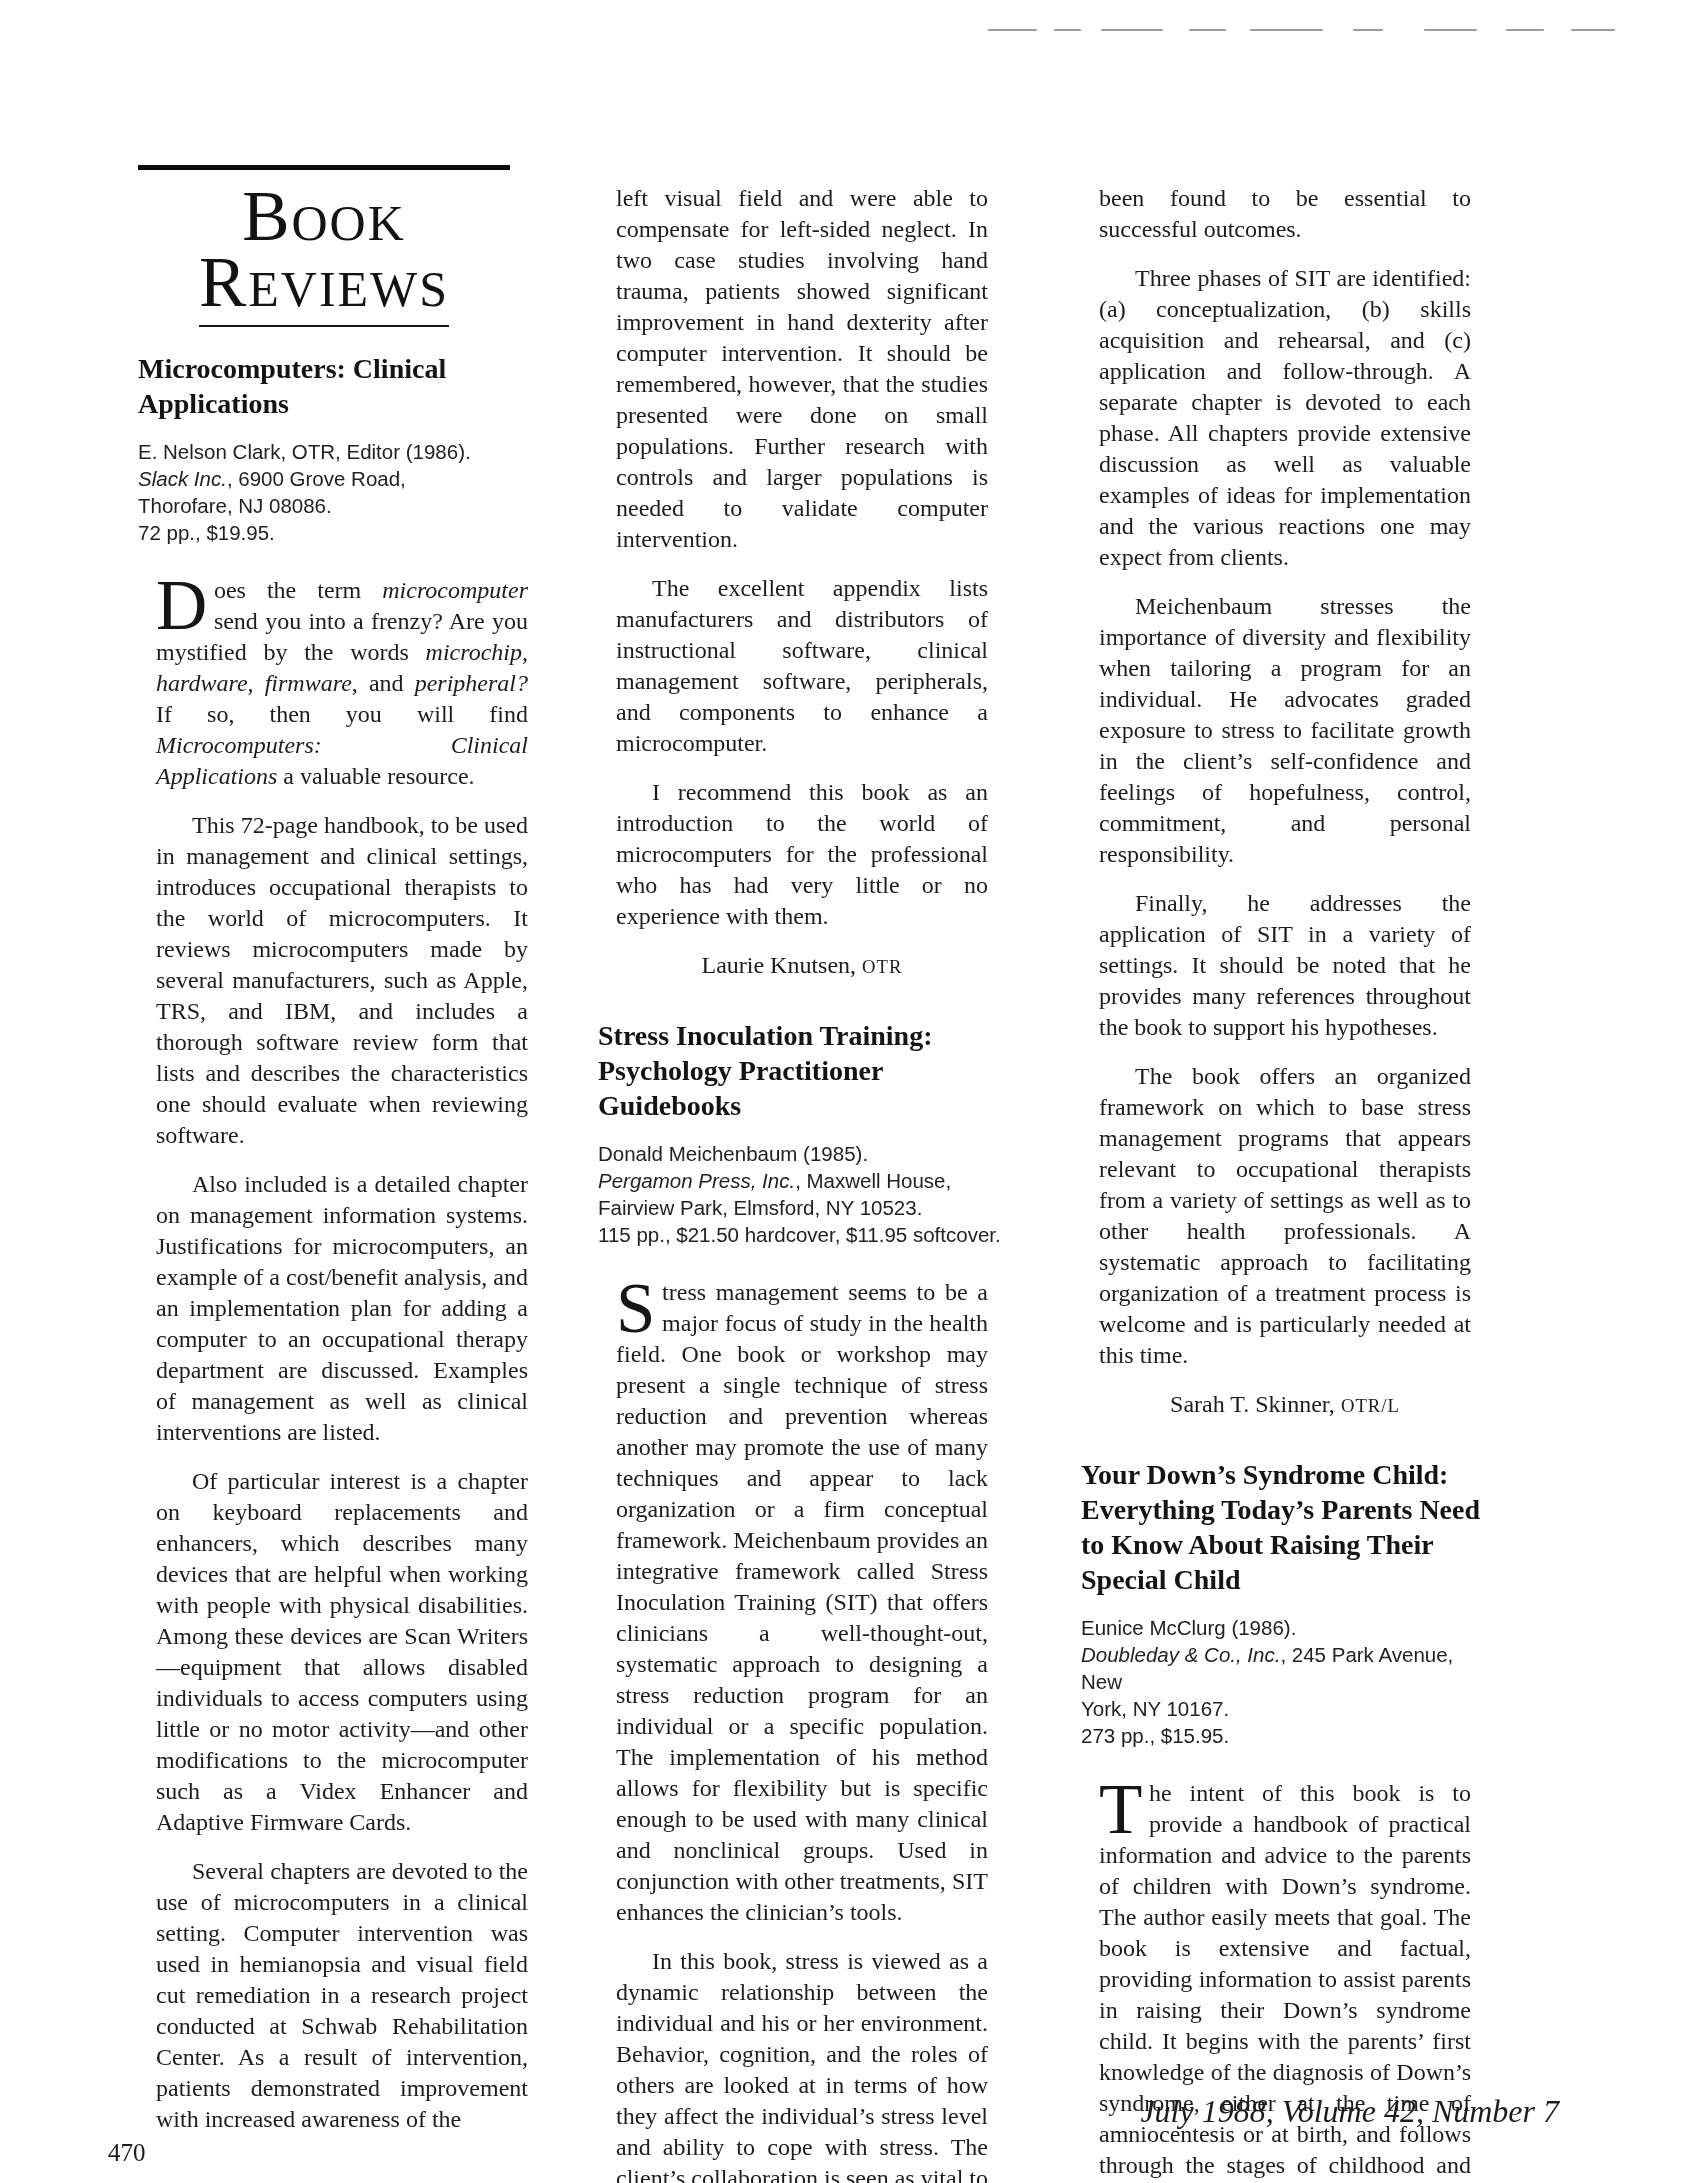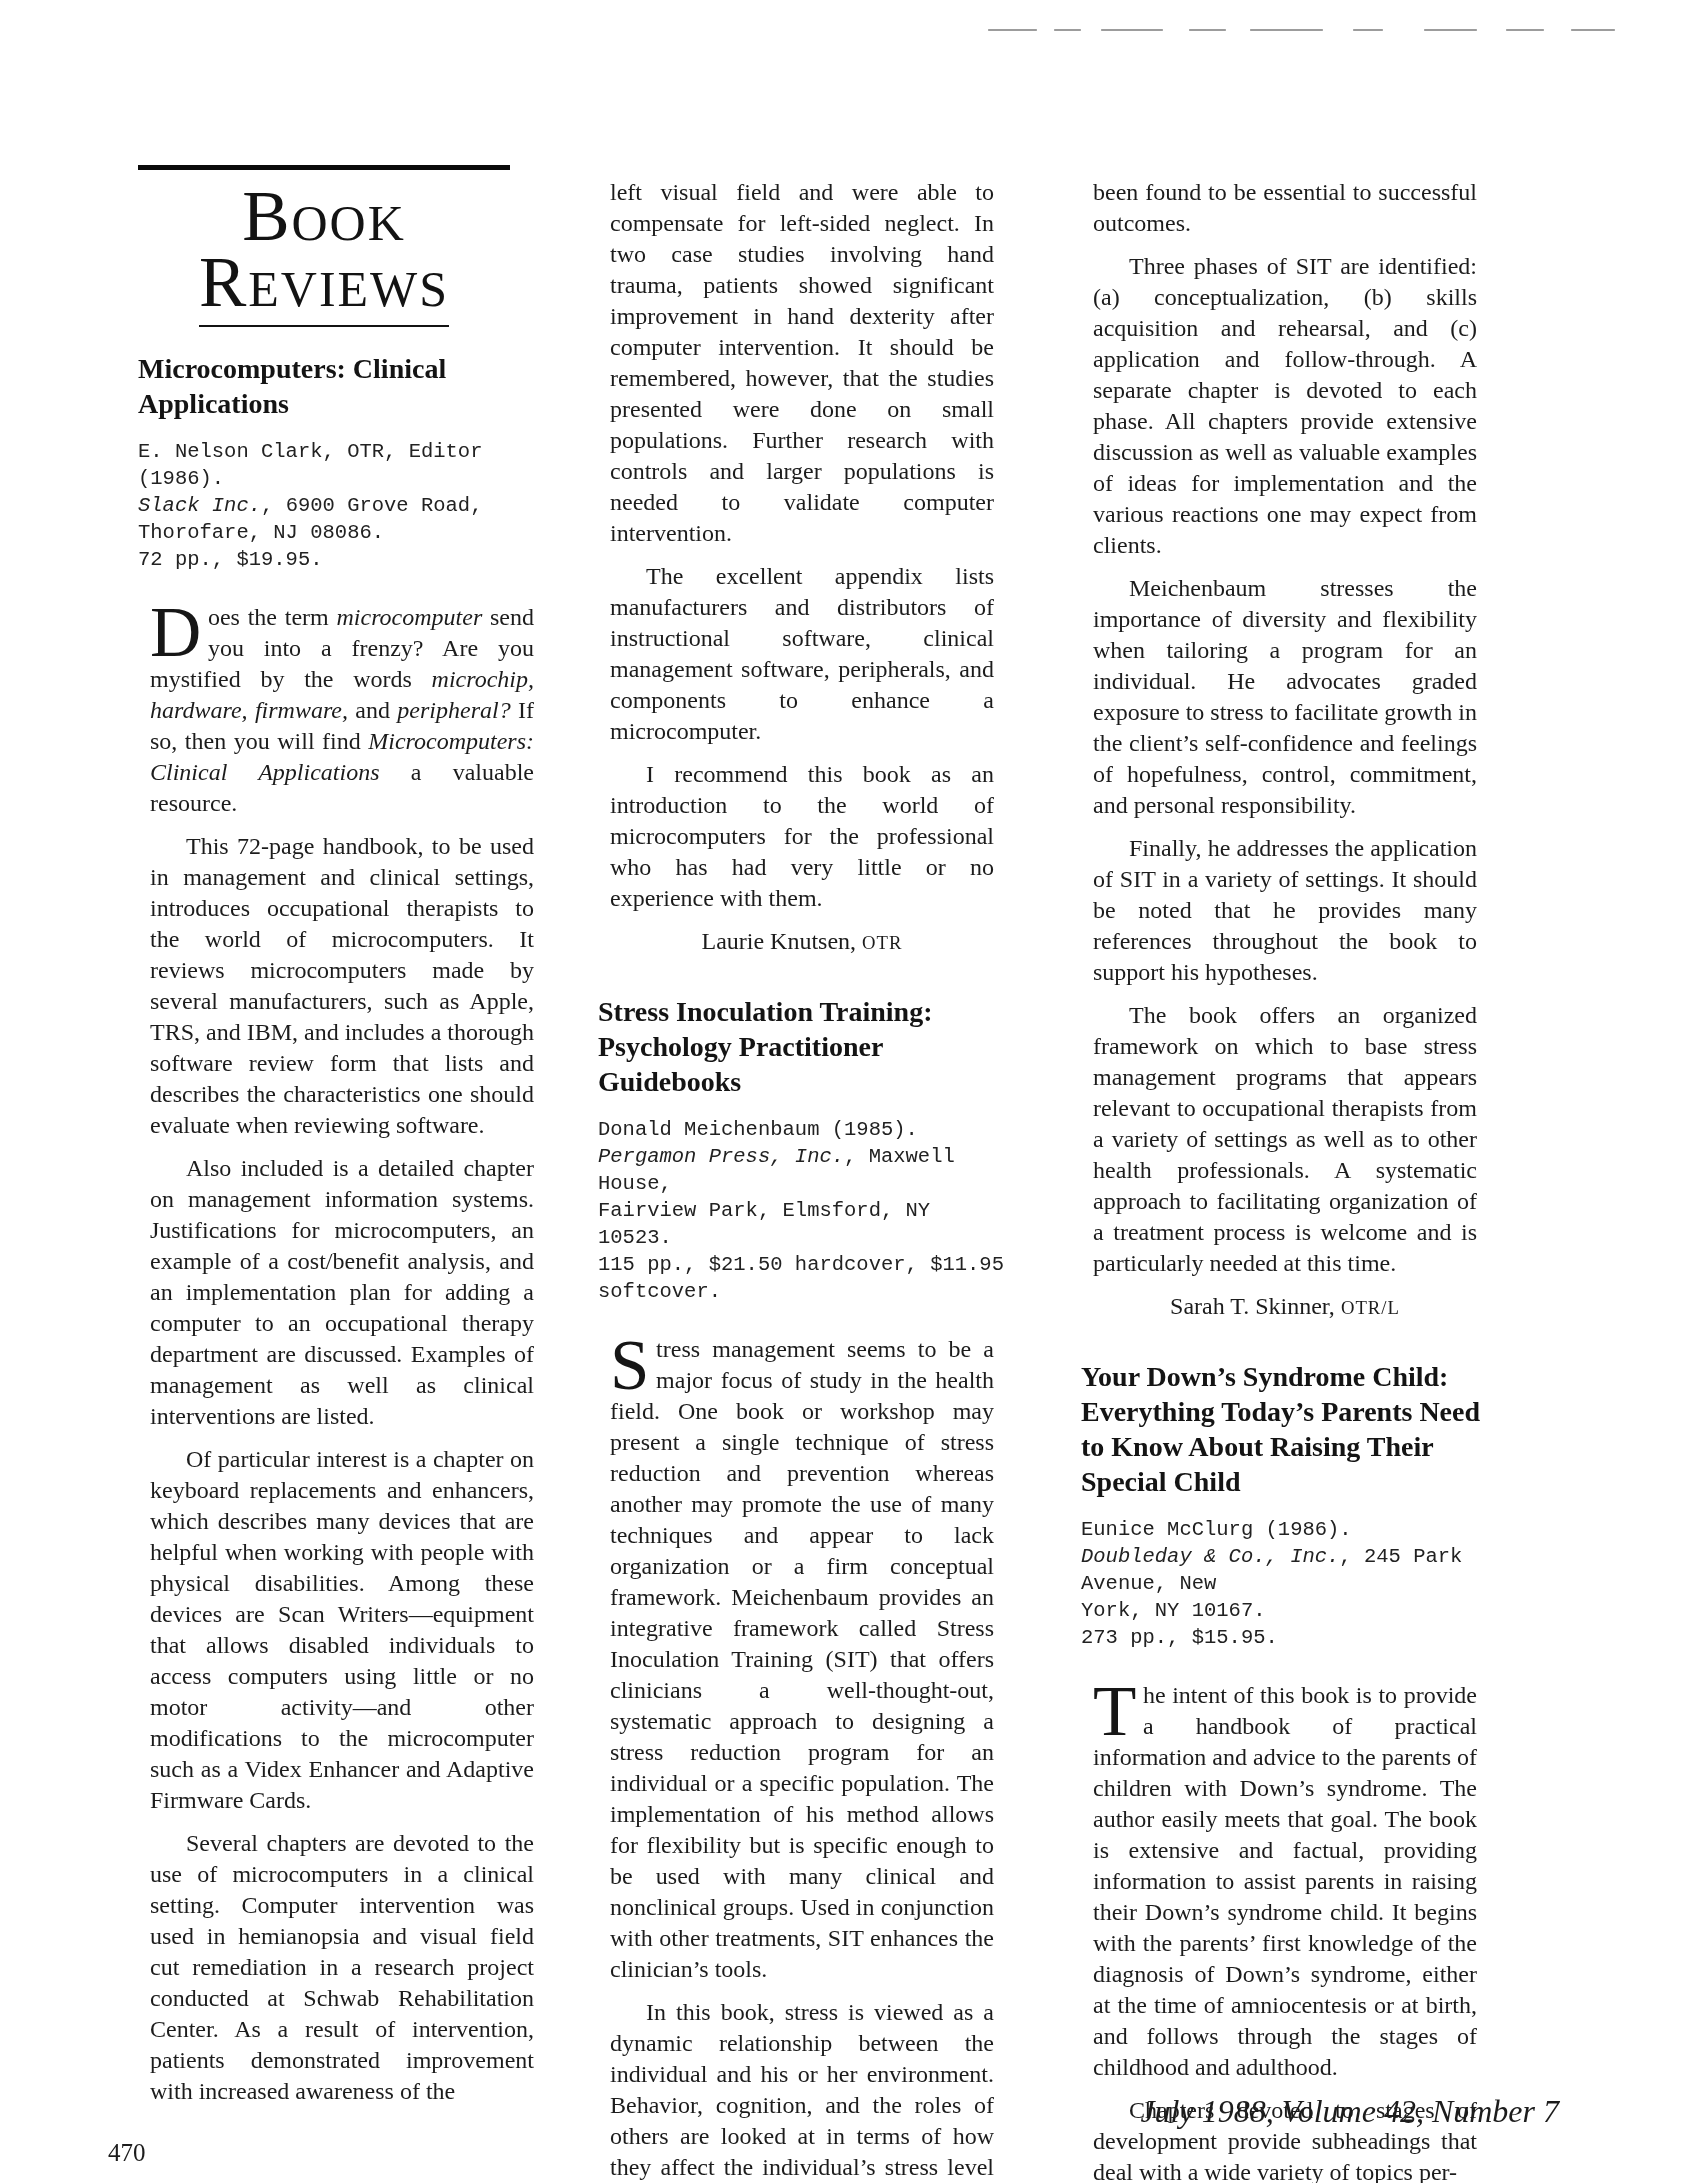--- a/index.html
+++ b/index.html
@@ -37,26 +37,26 @@
   }
   .mast-line2 span{border-bottom:2.6px solid #131313;padding-bottom:4px;}
 
   .review-heading{
     font-size:28px;line-height:35px;font-weight:700;
     text-align:left;margin:36px 0 17px 0;color:#141414;
   }
   .col > .review-heading:first-child{margin-top:0;}
 
   .citation{
-    font-family:Liberation Mono, monospace;
+    font-family:Liberation Sans, sans-serif;
     font-size:20.5px;line-height:27px;
     text-align:left;margin:0 0 29px 0;color:#222;
   }
 
-  p{margin:12px;}
+  p{margin:18px;}
   p.indent{text-indent:36px;}
   p.dropcap::first-letter{
     float:left;
     font-size:71px;line-height:57px;
     padding:2.6px 6.6px 0 0;
     color:#161616;
   }
 
   .signature{text-align:center;}
   .signature .cred{font-size:0.78em;letter-spacing:1px;}

